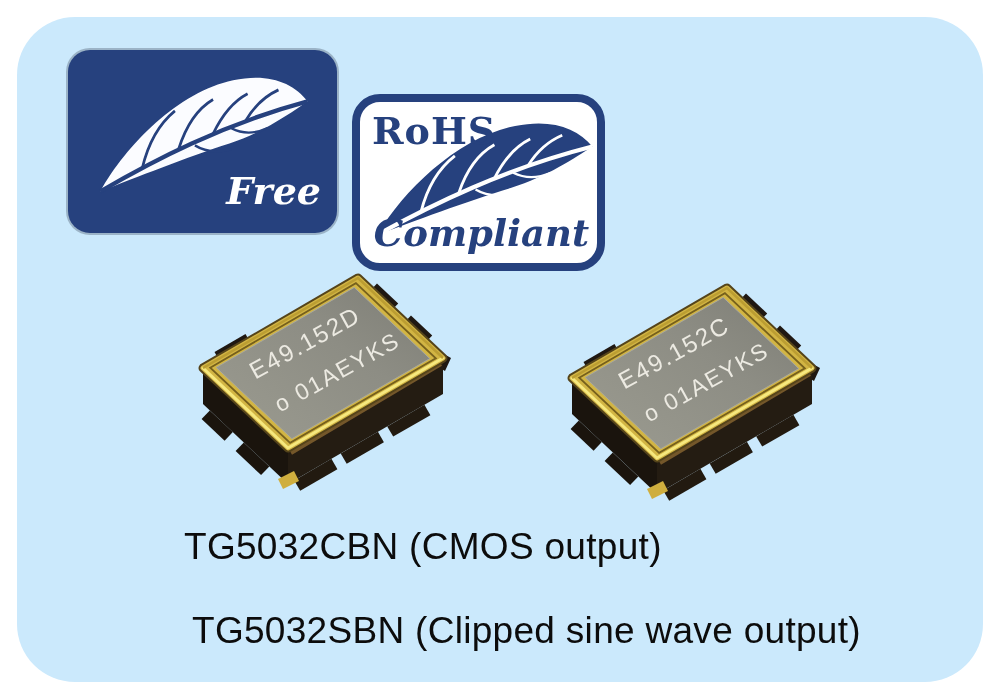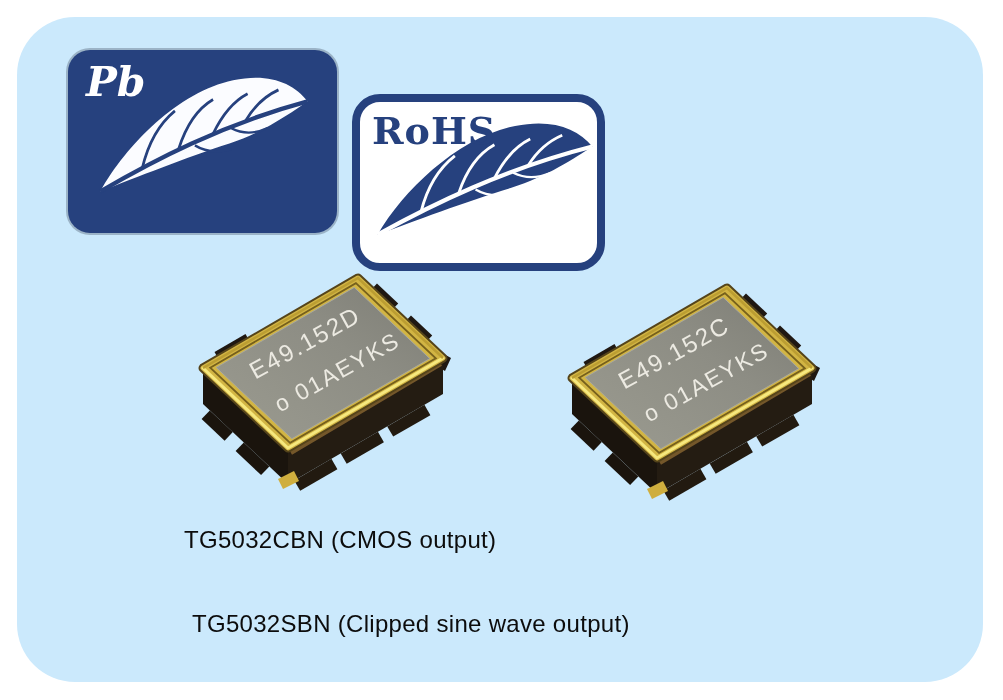--- a/index.html
+++ b/index.html
@@ -37,21 +37,21 @@
   
   .osc{position:absolute;width:280px;height:250px;}
   .osc1{left:185px;top:265px;}
   .osc2{left:554px;top:275px;}
   .osc text{
     font-family:"Liberation Sans",sans-serif;fill:#eceae2;
     text-anchor:middle;letter-spacing:2px;
   }
   
   .caption{
-    position:absolute;left:184px;font-size:24px;color:#0c0c0c;
+    position:absolute;left:184px;font-size:37px;color:#0c0c0c;
     letter-spacing:0.3px;white-space:nowrap;
   }
   .caption1{top:526px;}
   .caption2{top:610px;margin-left:8px;}
 </style>
 </head>
 <body>
 
 <div class="panel"></div>
 
@@ -59,35 +59,36 @@
   <svg class="leaf leaf-pb leaf-light" viewBox="0 0 240 140" preserveAspectRatio="none">
     <path class="blade" d="M6,132 C34,84 92,28 152,16 C190,8 218,18 234,38 C216,50 186,70 148,82 C102,96 44,118 6,132 Z"></path>
     <path class="vein" stroke-width="4.5" d="M6,132 C64,100 140,62 234,38"></path>
     <path class="vein" stroke-width="3" d="M52,108 C58,84 70,62 88,48"></path>
     <path class="vein" stroke-width="3" d="M92,88 C100,64 112,46 130,36"></path>
     <path class="vein" stroke-width="3" d="M130,72 C140,52 152,38 168,30"></path>
     <path class="vein" stroke-width="3" d="M166,58 C176,42 188,32 202,26"></path>
     <path class="vein" stroke-width="2.5" d="M110,84 C120,90 134,92 150,88"></path>
     <path class="vein" stroke-width="2.5" d="M150,66 C162,72 176,72 190,66"></path>
   </svg>
-  <div class="serif-it pb-top">Pb</div>
+  <div class="serif-it pb-bottom">Free</div>
 </div>
 
 <div class="badge badge-rohs">
   <svg class="leaf leaf-rohs leaf-dark" viewBox="0 0 240 140" preserveAspectRatio="none">
     <path class="blade" d="M6,132 C34,84 92,28 152,16 C190,8 218,18 234,38 C216,50 186,70 148,82 C102,96 44,118 6,132 Z"></path>
     <path class="vein" stroke-width="4.5" d="M6,132 C64,100 140,62 234,38"></path>
     <path class="vein" stroke-width="3" d="M52,108 C58,84 70,62 88,48"></path>
     <path class="vein" stroke-width="3" d="M92,88 C100,64 112,46 130,36"></path>
     <path class="vein" stroke-width="3" d="M130,72 C140,52 152,38 168,30"></path>
     <path class="vein" stroke-width="3" d="M166,58 C176,42 188,32 202,26"></path>
     <path class="vein" stroke-width="2.5" d="M110,84 C120,90 134,92 150,88"></path>
     <path class="vein" stroke-width="2.5" d="M150,66 C162,72 176,72 190,66"></path>
   </svg>
   <div class="serif-b rohs-top">RoHS</div>
+  <div class="serif-it rohs-bottom">Compliant</div>
 </div>
 
 <svg class="osc osc1" viewBox="0 0 280 250">
   <defs>
     <linearGradient id="lidGrad" x1="0" y1="1" x2="1" y2="0">
       <stop offset="0" stop-color="#9b9b90"></stop>
       <stop offset="0.6" stop-color="#8d8d84"></stop>
       <stop offset="1" stop-color="#7e7e76"></stop>
     </linearGradient>
   </defs>

